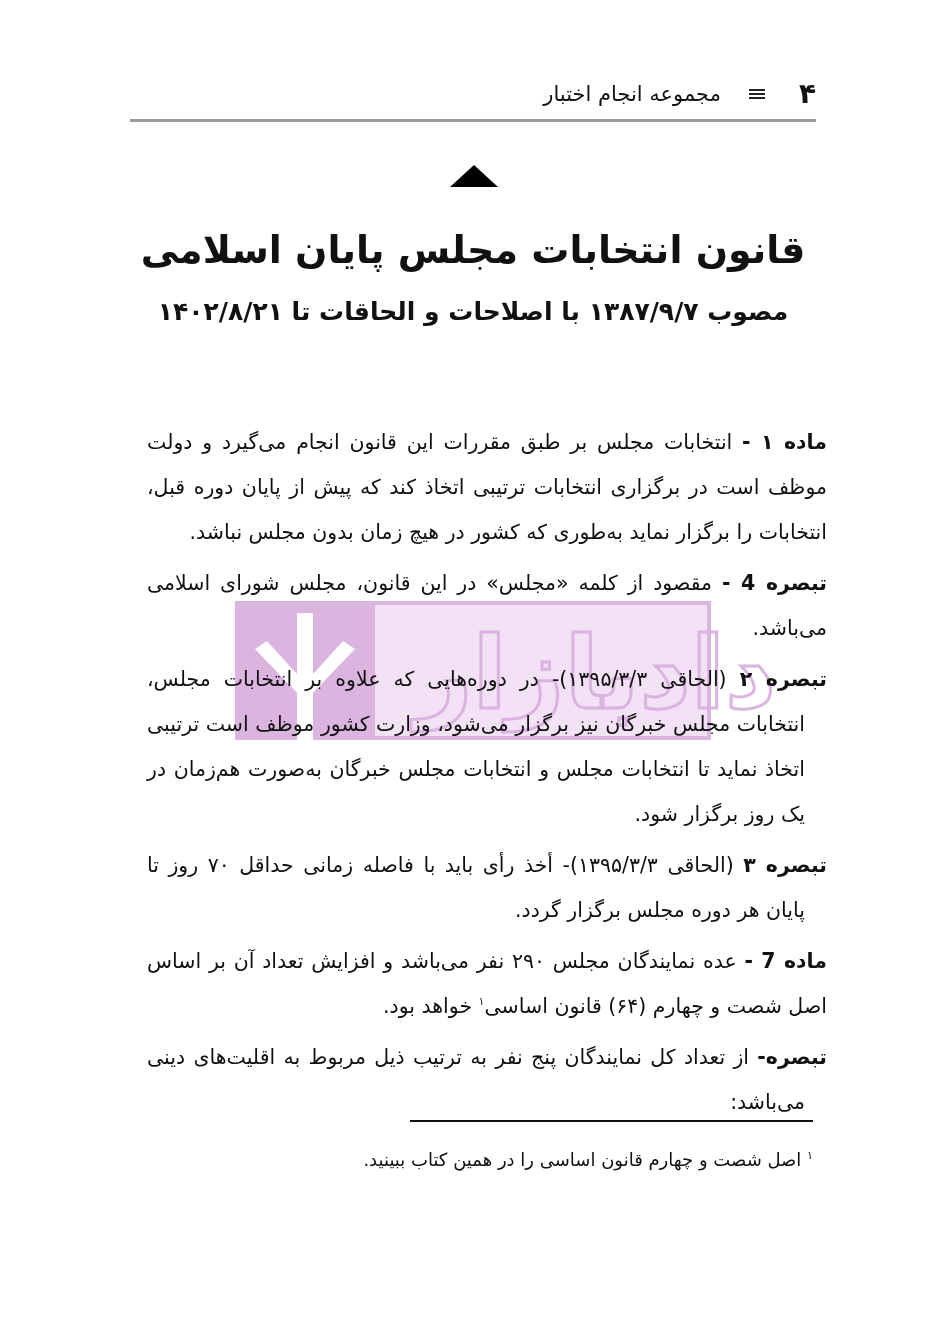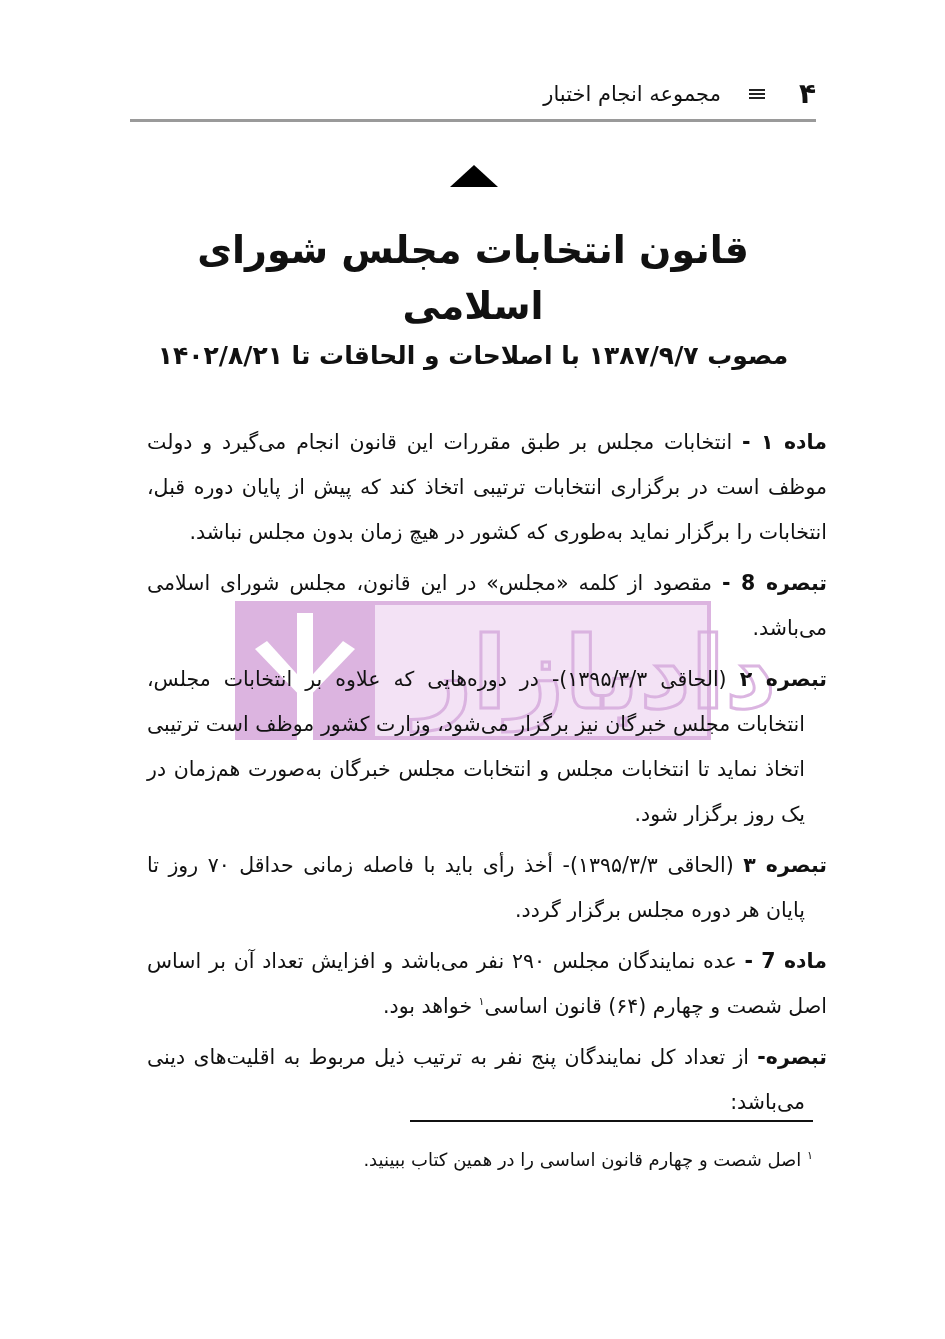--- a/index.html
+++ b/index.html
@@ -89,21 +89,20 @@
   }
   .subtitle {
     position: absolute;
     left: 130px; width: 686px;
     top: 292px;
     text-align: center;
     font-size: 25px;
     font-weight: bold;
     line-height: 40px;
     direction: rtl;
-    margin-top: 44px;
   }
   .chapter {
     position: absolute;
     left: 130px; width: 686px;
     top: 360px;
     text-align: center;
     font-size: 27px;
     font-weight: bold;
     line-height: 44px;
     direction: rtl;
@@ -205,42 +204,42 @@
         <span></span>
         <span></span>
         <span></span>
       </span>
     <span class="book-title">مجموعه انجام اختبار</span>
   </div>
   <div class="header-rule"></div>
 
   <div class="triangle"></div>
 
-  <div class="title">قانون انتخابات مجلس شورای اسلامی</div>
+  <div class="title">قانون انتخابات مجلس پایان اسلامی</div>
   <div class="subtitle">مصوب ۱۳۸۷/۹/۷ با اصلاحات و الحاقات تا ۱۴۰۲/۸/۲۱</div>
 
   <div class="watermark">
     <div class="wm-block">
       <svg class="wm-logo" width="140" height="139" viewBox="0 0 140 139">
         <rect x="62" y="12" width="16" height="127" fill="#ffffff"></rect>
         <polygon points="20,48 32,40 70,82 70,100" fill="#ffffff"></polygon>
         <polygon points="120,48 108,40 70,82 70,100" fill="#ffffff"></polygon>
       </svg>
     </div>
     <div class="wm-box">
       <div class="wm-text">دادبازار</div>
     </div>
   </div>
 
   <div class="body-text">
     <p class="para">
       <span class="label">ماده ۱ -</span><span> انتخابات مجلس بر طبق مقررات این قانون انجام می‌گیرد و دولت موظف است در برگزاری انتخابات ترتیبی اتخاذ کند که پیش از پایان دوره قبل، انتخابات را برگزار نماید به‌طوری که کشور در هیچ زمان بدون مجلس نباشد.</span>
     </p>
     <p class="para">
-      <span class="label">تبصره 8 -</span><span> مقصود از کلمه «مجلس» در این قانون، مجلس شورای اسلامی می‌باشد.</span>
+      <span class="label">تبصره 4 -</span><span> مقصود از کلمه «مجلس» در این قانون، مجلس شورای اسلامی می‌باشد.</span>
     </p>
     <p class="para indent-rest">
       <span class="label">تبصره ۲</span><span> (الحاقی ۱۳۹۵/۳/۳)- در دوره‌هایی که علاوه بر انتخابات مجلس، انتخابات مجلس خبرگان نیز برگزار می‌شود، وزارت کشور موظف است ترتیبی اتخاذ نماید تا انتخابات مجلس و انتخابات مجلس خبرگان به‌صورت هم‌زمان در یک روز برگزار شود.</span>
     </p>
     <p class="para indent-rest">
       <span class="label">تبصره ۳</span><span> (الحاقی ۱۳۹۵/۳/۳)- أخذ رأی باید با فاصله زمانی حداقل ۷۰ روز تا پایان هر دوره مجلس برگزار گردد.</span>
     </p>
     <p class="para">
       <span class="label">ماده 7 -</span><span> عده نمایندگان مجلس ۲۹۰ نفر می‌باشد و افزایش تعداد آن بر اساس اصل شصت و چهارم (۶۴) قانون اساسی</span><sup class="fn">۱</sup><span> خواهد بود.</span>
     </p>

